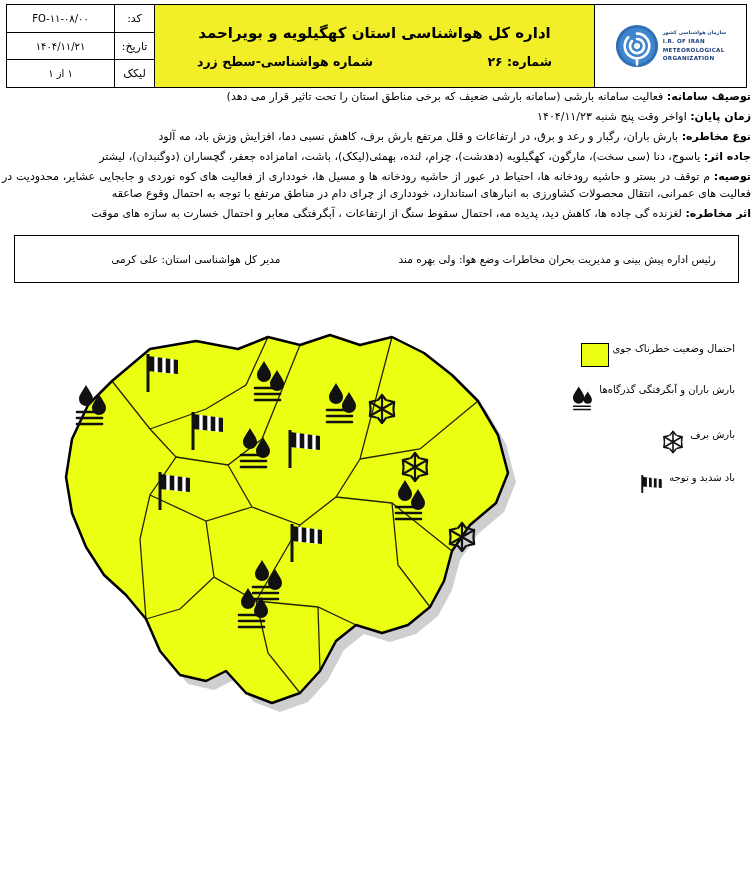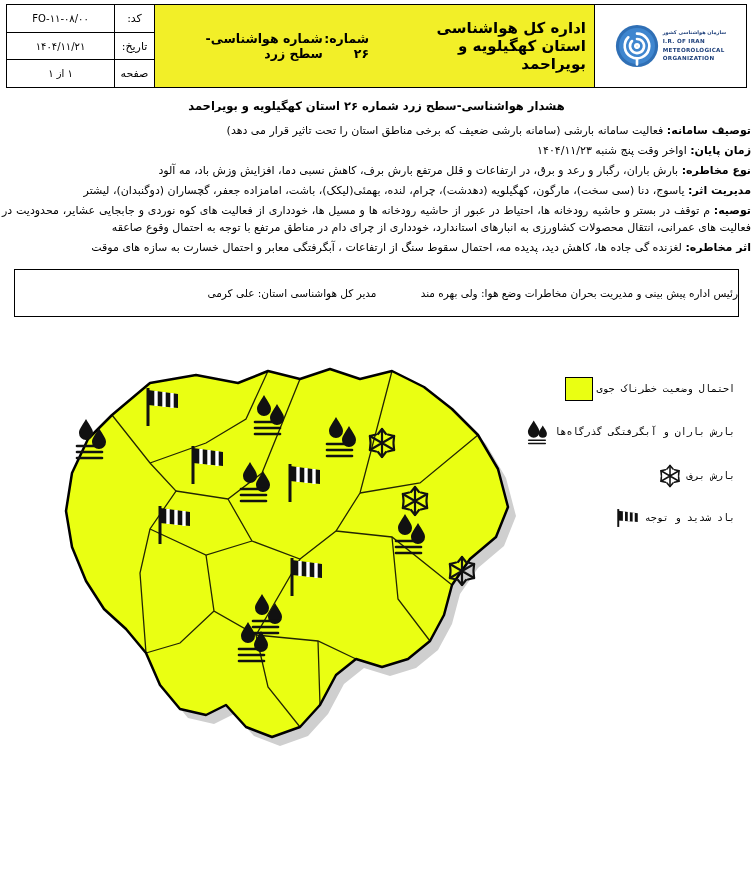--- a/index.html
+++ b/index.html
@@ -61,21 +61,21 @@
   .logo-text .fa {
     direction: rtl;
     text-align: right;
     font-size: 5px;
     color: #1d3f7a;
   }
   .hdr-title {
     background: #f2ef28;
     flex: 1;
     display: flex;
-    flex-direction: row;
+    flex-direction: column;
     align-items: center;
     justify-content: center;
     gap: 12px;
     padding: 4px 8px;
     box-sizing: border-box;
   }
   .hdr-title .t1 {
     font-size: 15px;
     font-weight: bold;
   }
@@ -153,43 +153,41 @@
     border: 1px solid #000;
     height: 48px;
     display: flex;
     flex-direction: row;
     align-items: center;
     font-size: 10.5px;
     box-sizing: border-box;
   }
   .sign-left, .sign-right {
     flex: 1;
-    text-align: right;
+    text-align: center;
   }
 
   
   .map-area {
     position: relative;
     margin-top: 6px;
     height: 432px;
   }
   .legend {
     position: absolute;
     right: 18px;
     top: 54px;
     width: 212px;
     font-size: 10px;
   }
   .legend-row {
     display: flex;
     flex-direction: row;
-    align-items: center;
     margin-bottom: 17px;
     gap: 4px;
-    font-family: Liberation Mono, monospace;
   }
   .legend-swatch {
     width: 26px;
     height: 22px;
     background: #eaff12;
     border: 1px solid #000;
     flex: none;
   }
   .legend-ico {
     width: 26px;
@@ -241,43 +239,42 @@
     <div class="hdr-meta">
       <div class="meta-row">
         <div class="meta-label">کد:</div>
         <div class="meta-val">FO-۱۱-۰۸/۰۰</div>
       </div>
       <div class="meta-row">
         <div class="meta-label">تاریخ:</div>
         <div class="meta-val">۱۴۰۴/۱۱/۲۱</div>
       </div>
       <div class="meta-row">
-        <div class="meta-label">صفحه</div>
+        <div class="meta-label">لیکک</div>
         <div class="meta-val pg">۱ از ۱</div>
       </div>
     </div>
   </div>
 
-  <div class="doc-title">هشدار هواشناسی-سطح زرد شماره ۲۶ استان کهگیلویه و بویراحمد</div>
 
   <div class="fields">
     <div class="field">
       <span class="lbl">توصیف سامانه:</span>
       <span>فعالیت سامانه بارشی (سامانه بارشی ضعیف که برخی مناطق استان را تحت تاثیر قرار می دهد)</span>
     </div>
     <div class="field">
       <span class="lbl">زمان پایان:</span>
       <span>اواخر وقت پنج شنبه ۱۴۰۴/۱۱/۲۳</span>
     </div>
     <div class="field">
       <span class="lbl">نوع مخاطره:</span>
       <span>بارش باران، رگبار و رعد و برق، در ارتفاعات و قلل مرتفع بارش برف، کاهش نسبی دما، افزایش وزش باد، مه آلود</span>
     </div>
     <div class="field">
-      <span class="lbl">مدیریت اثر:</span>
+      <span class="lbl">جاده اثر:</span>
       <span>یاسوج، دنا (سی سخت)، مارگون، کهگیلویه (دهدشت)، چرام، لنده، بهمئی(لیکک)، باشت، امامزاده جعفر، گچساران (دوگنبدان)، لیشتر</span>
     </div>
     <div class="field">
       <span class="lbl">توصیه:</span>
       <span>م توقف در بستر و حاشیه رودخانه ها، احتیاط در عبور از حاشیه رودخانه ها و مسیل ها، خودداری از فعالیت های کوه نوردی و جابجایی عشایر، محدودیت در فعالیت های عمرانی، انتقال محصولات کشاورزی به انبارهای استاندارد، خودداری از چرای دام در مناطق مرتفع با توجه به احتمال وقوع صاعقه</span>
     </div>
     <div class="field">
       <span class="lbl">اثر مخاطره:</span>
       <span>لغزنده گی جاده ها، کاهش دید، پدیده مه، احتمال سقوط سنگ از ارتفاعات ، آبگرفتگی معابر و احتمال خسارت به سازه های موقت</span>
     </div>

